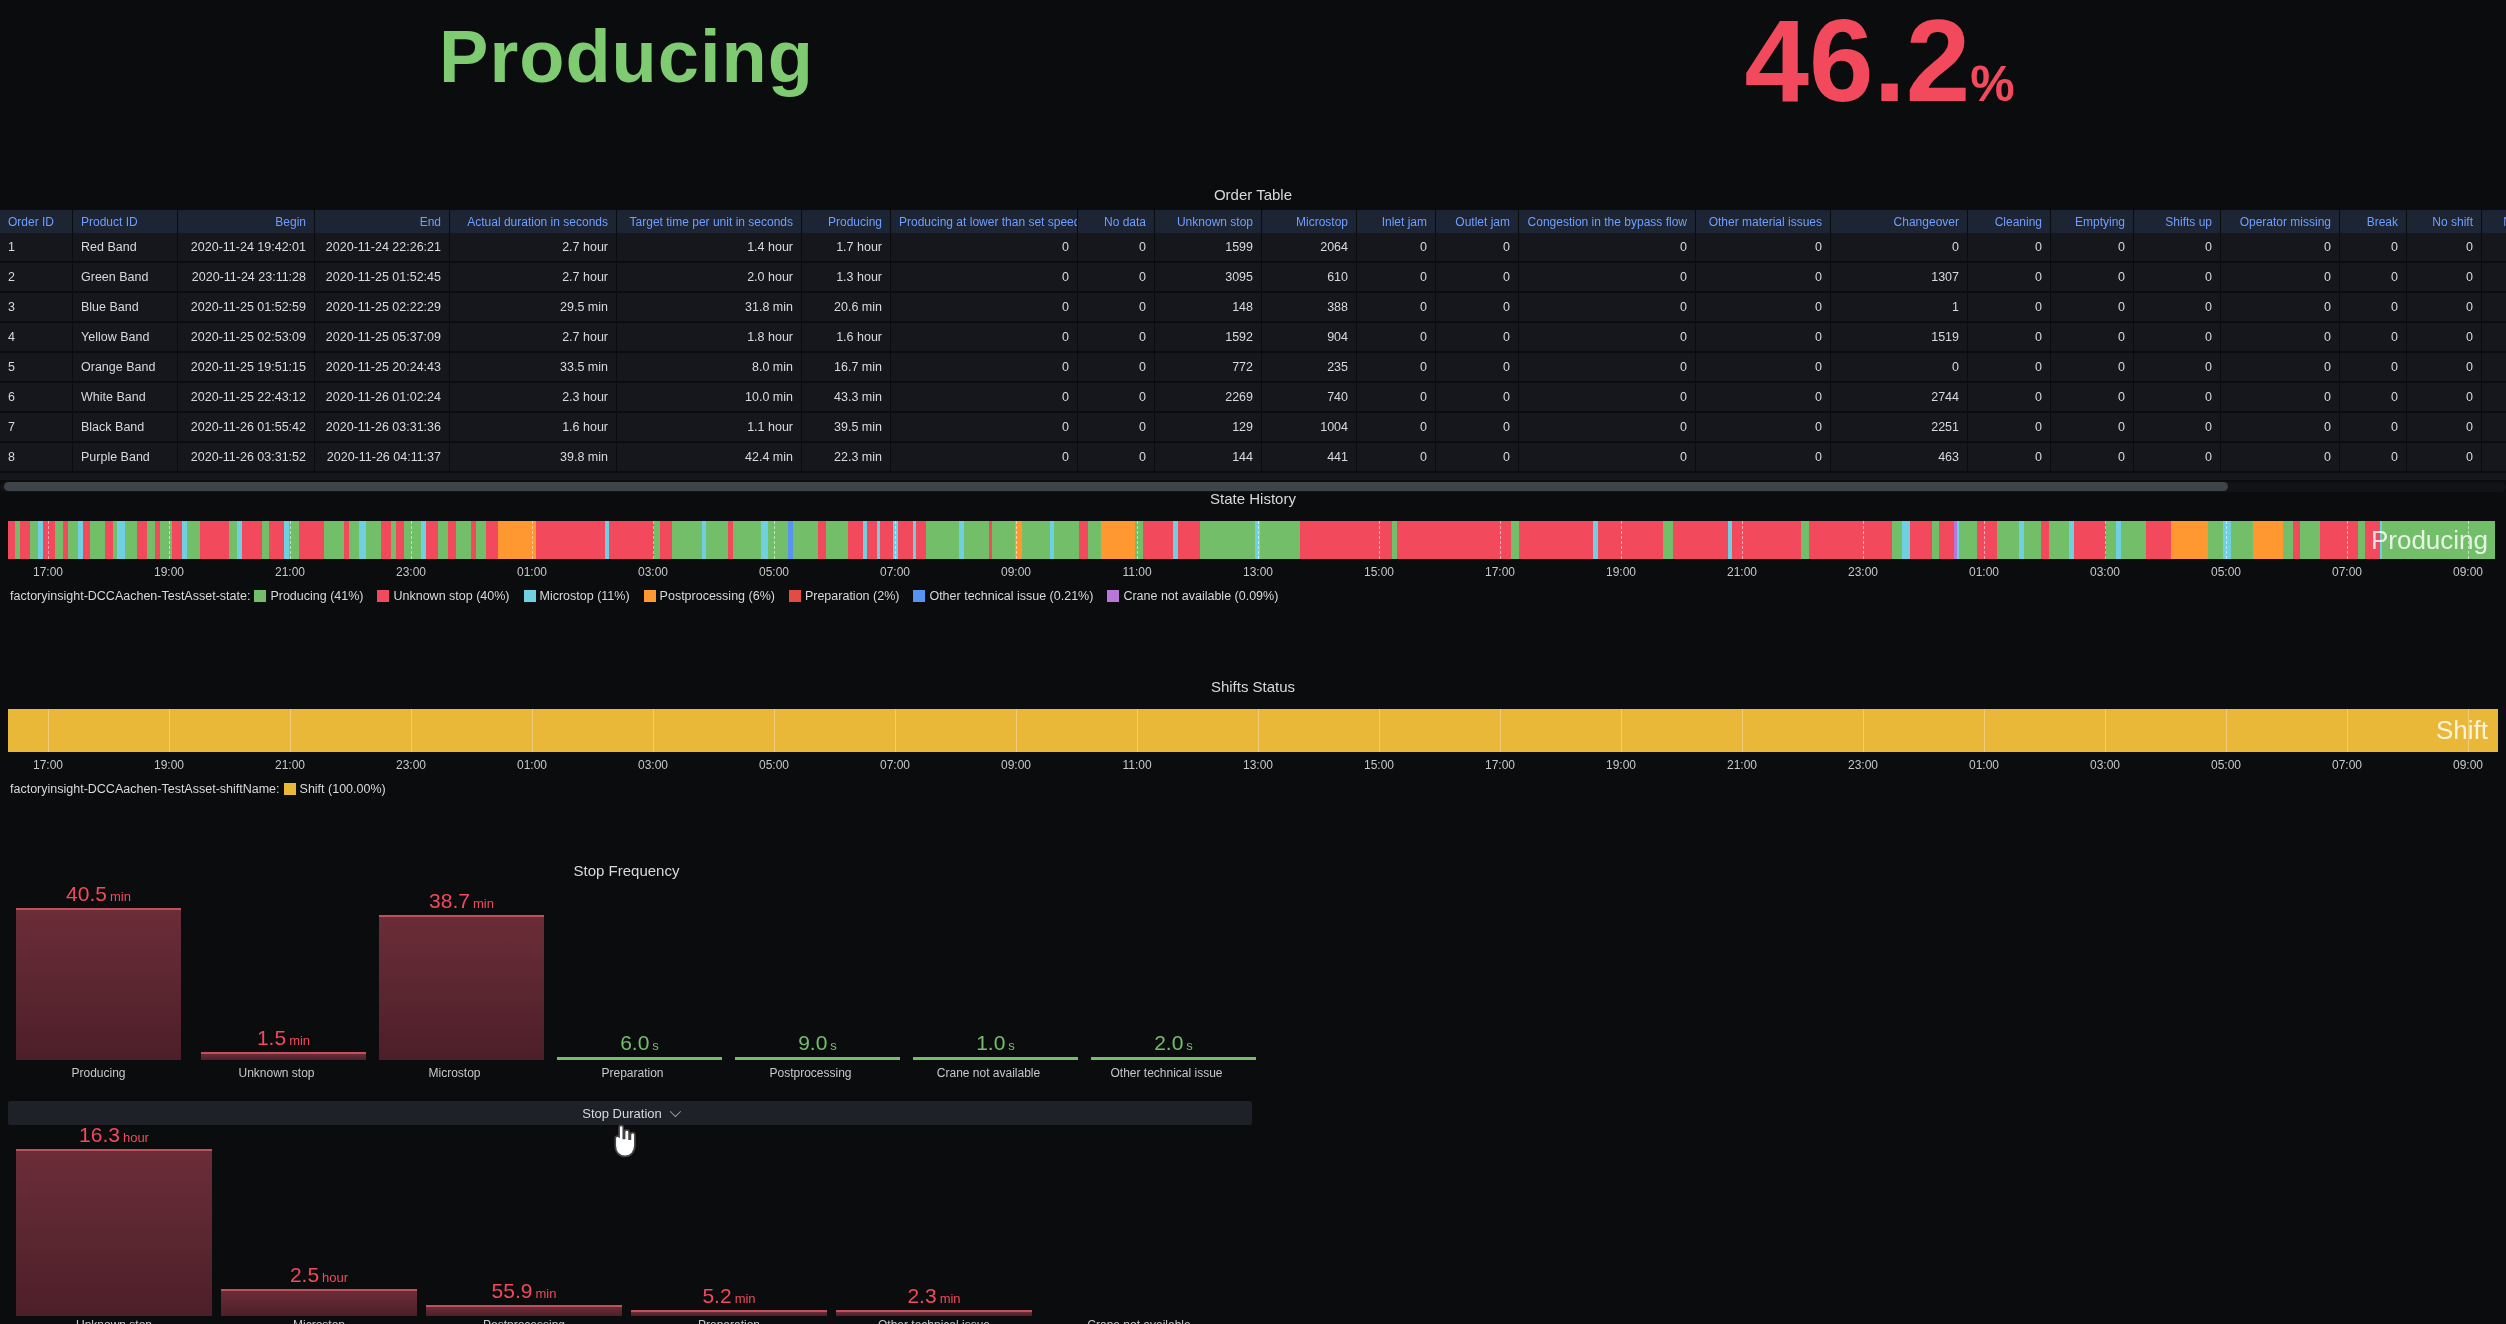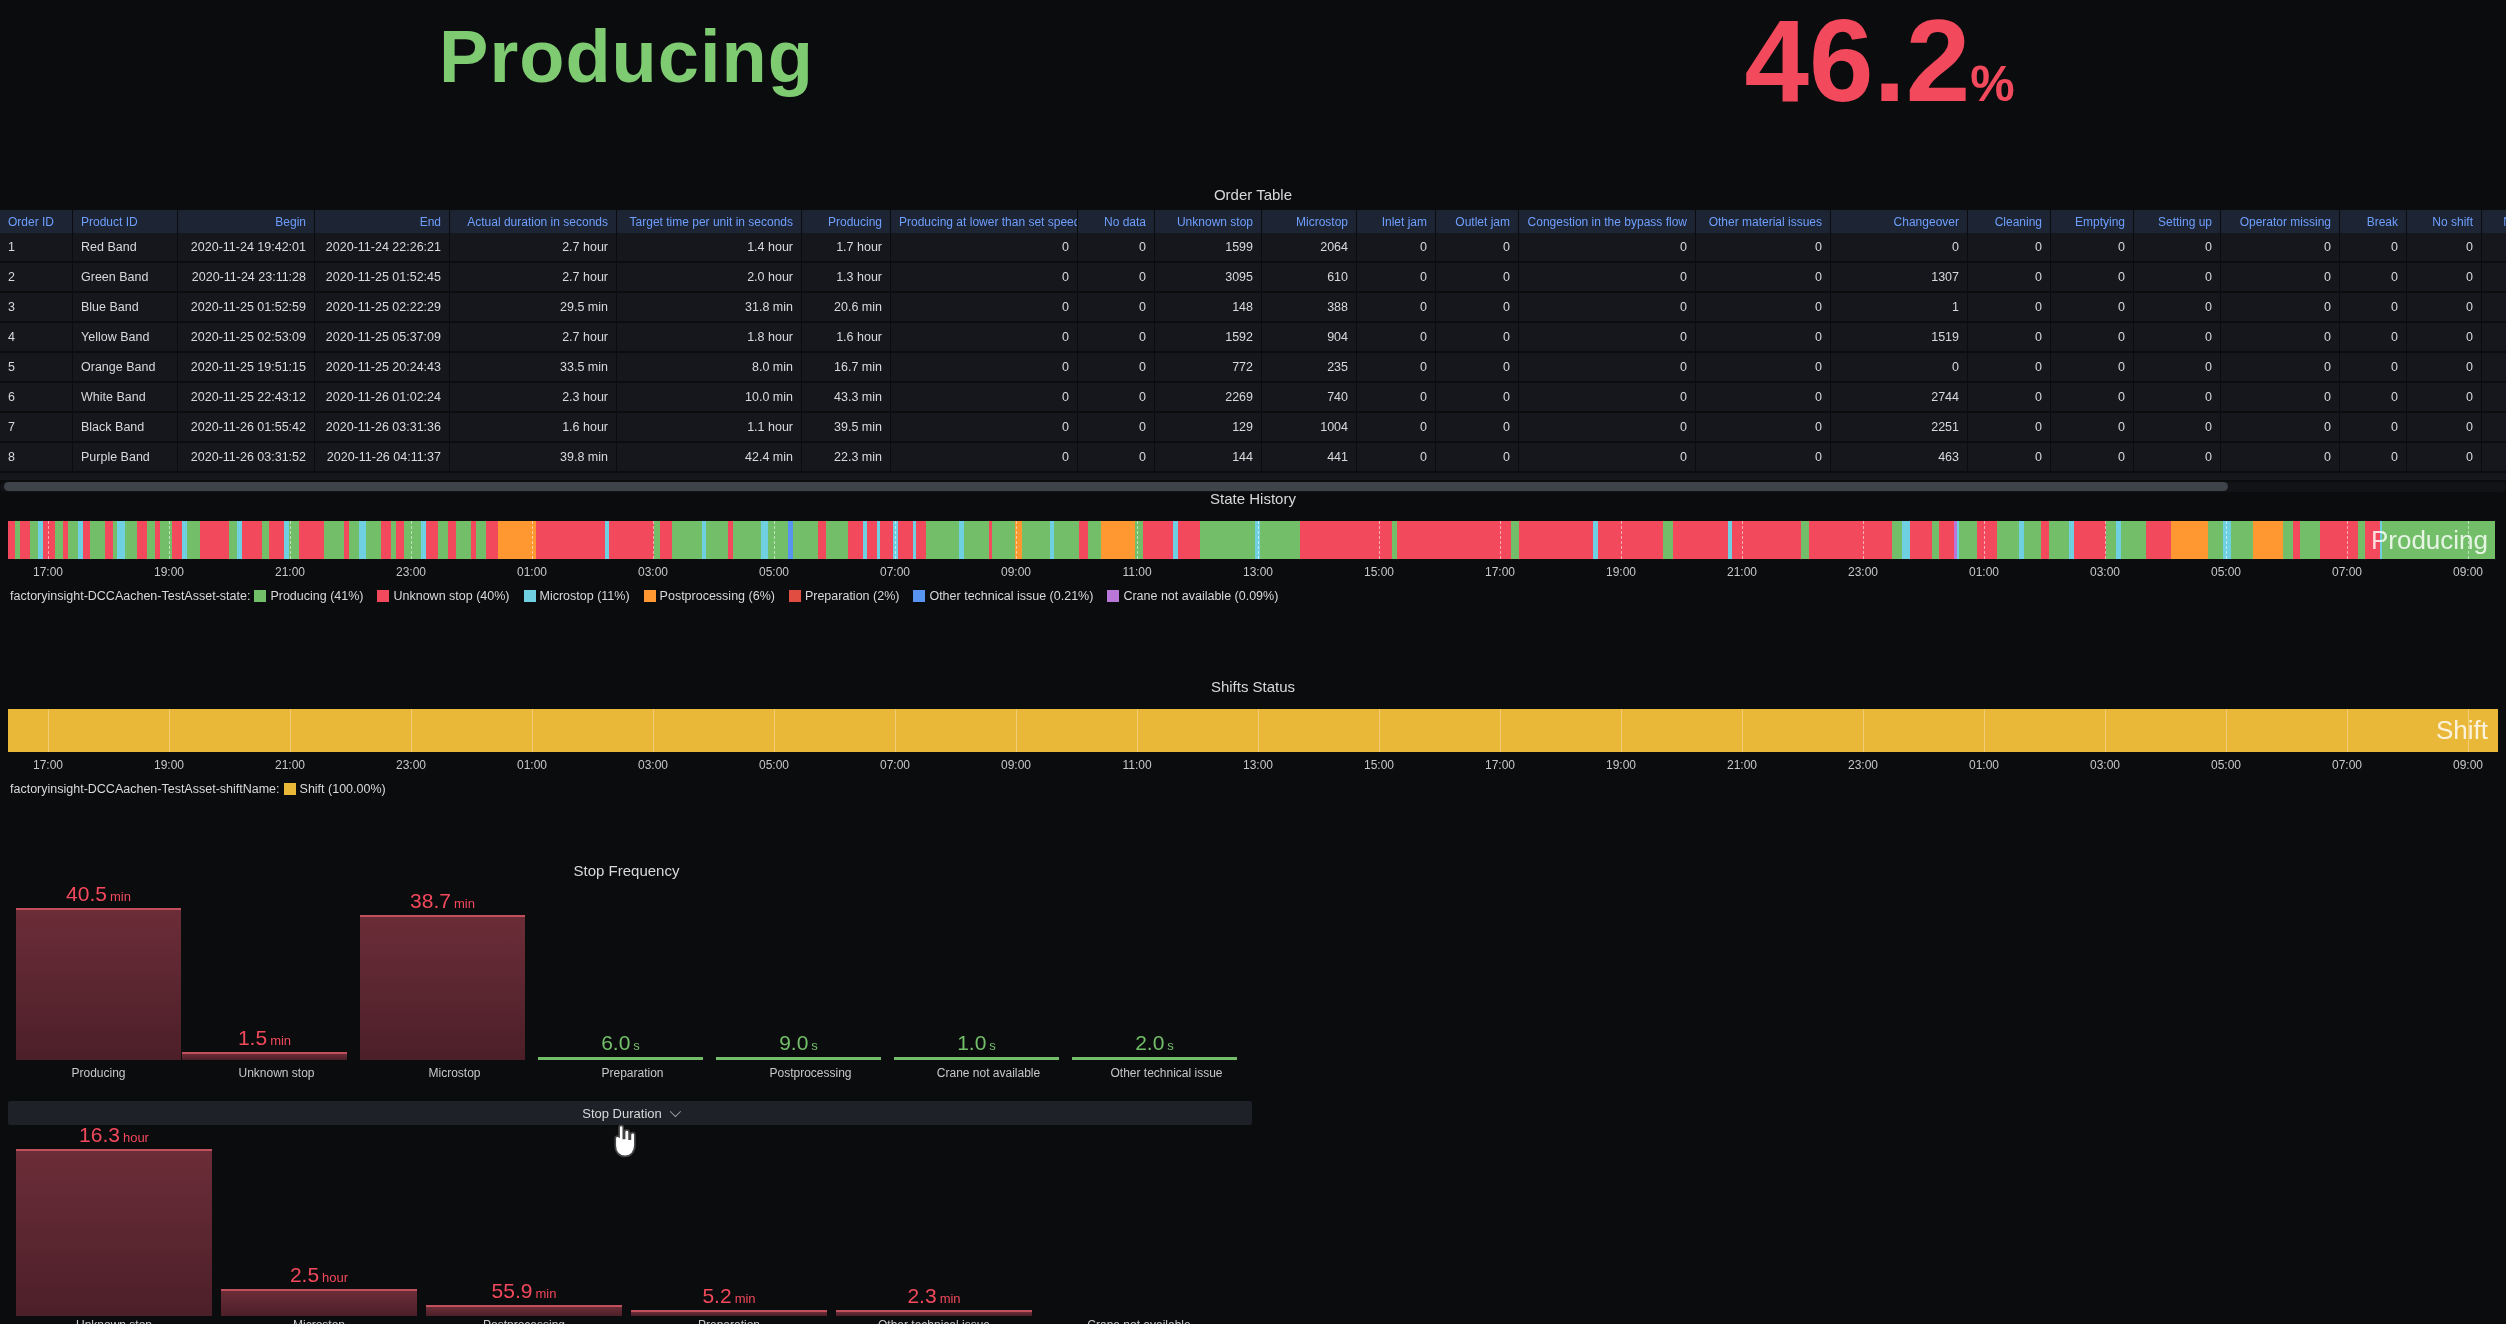--- a/index.html
+++ b/index.html
@@ -85,21 +85,21 @@
           <th class="ar" style="width: 60px;">No data</th>
           <th class="ar" style="width: 90px;">Unknown stop</th>
           <th class="ar" style="width: 78px;">Microstop</th>
           <th class="ar" style="width: 62px;">Inlet jam</th>
           <th class="ar" style="width: 66px;">Outlet jam</th>
           <th class="ar" style="width: 160px;">Congestion in the bypass flow</th>
           <th class="ar" style="width: 118px;">Other material issues</th>
           <th class="ar" style="width: 80px; padding-left: 48px;">Changeover</th>
           <th class="ar" style="width: 66px;">Cleaning</th>
           <th class="ar" style="width: 66px;">Emptying</th>
-          <th class="ar" style="width: 70px;">Setting up</th>
+          <th class="ar" style="width: 70px;">Shifts up</th>
           <th class="ar" style="width: 102px;">Operator missing</th>
           <th class="ar" style="width: 50px;">Break</th>
           <th class="ar" style="width: 58px; margin-top: 28px;">No shift</th>
           <th class="ar" style="width: 60px;">No order</th>
         </tr>
       </thead>
     <tbody id="order-body">
         <tr>
           <td class="al">1</td>
           <td class="al">Red Band</td>
@@ -590,21 +590,21 @@
         <i class="legend-swatch" style="background: rgb(234, 184, 57);"></i>
         <span>Shift (100.00%)</span>
       </span>
     </div>
 </div>
 
 <div style="position:absolute;left:0;top:862px;width:1253px;">
   <div class="panel-title">Stop Frequency</div>
 </div>
 <div class="bar-chart" id="freq-bars" style="top:880px;width:1253px;height:180px;">
-    <div class="bar-slot" style="width: 165px; margin-right: 1px;">
+    <div class="bar-slot" style="width: 165px; margin-right: 20px;">
       <div class="bar-val red"><span class="num">40.5</span><span class="u">min</span></div>
       <div class="bar-rect red" style="height: 150px;"></div>
     </div>
     <div class="bar-slot" style="width: 165px; margin-right: 13px;">
       <div class="bar-val red"><span class="num">1.5</span><span class="u">min</span></div>
       <div class="bar-rect red" style="height: 6px;"></div>
     </div>
     <div class="bar-slot" style="width: 165px; margin-right: 13px;">
       <div class="bar-val red"><span class="num">38.7</span><span class="u">min</span></div>
       <div class="bar-rect red" style="height: 143px;"></div>

